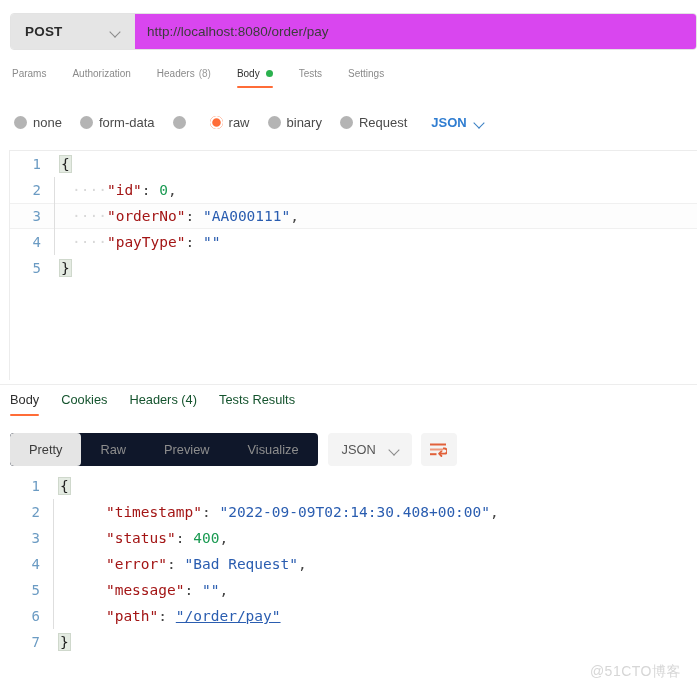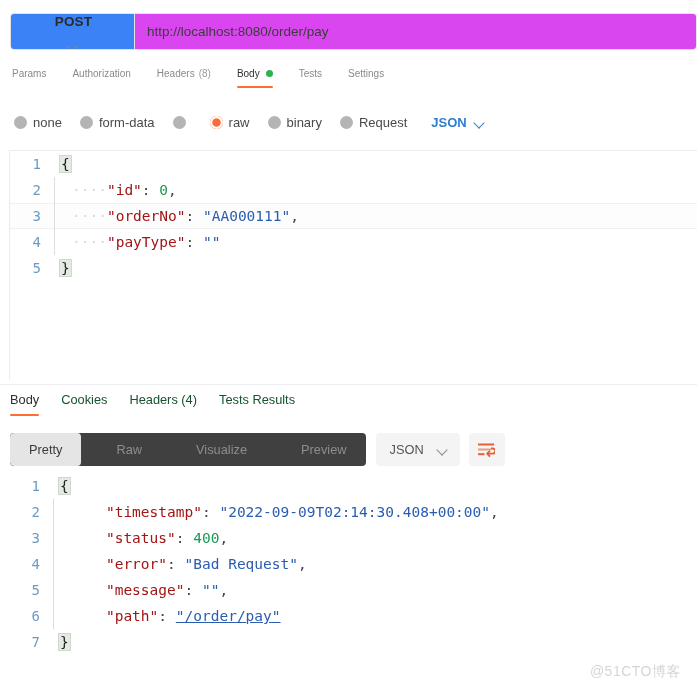--- a/index.html
+++ b/index.html
@@ -24,24 +24,23 @@
     display: flex; align-items: stretch;
     border: 1px solid #e3e3e3;
     border-radius: 4px;
     background: #fafafa;
     overflow: hidden;
   }
   .method-select {
     width: 124px;
     display: flex; align-items: center; justify-content: space-between;
     padding: 0 12px 0 14px;
-    background: #3b82f6;
+    background: #e5e5e5;
     border-right: 1px solid #e3e3e3;
     cursor: pointer;
-    flex-direction: column;
   }
   .method-label {
     font-size: 13.5px; font-weight: bold; color: #2b2b2b;
     letter-spacing: .2px;
   }
   .chev {
     width: 11px; height: 7px; position: relative; display: inline-block;
   }
   .chev::before {
     content: ""; position: absolute; left: 0; top: 0;
@@ -224,26 +223,25 @@
   }
 
   
   .res-toolbar {
     position: absolute; left: 10px; top: 433px;
     height: 33px;
     display: flex; align-items: center;
   }
   .seg-group {
     display: flex; align-items: center;
-    background: #404040;
+    background: #0f172a;
     border-radius: 4px;
     height: 33px;
     padding: 0;
     overflow: hidden;
-    gap: 16px;
   }
   .seg {
     height: 33px;
     display: flex; align-items: center; justify-content: center;
     padding: 0 19px;
     font-size: 12.8px; color: #8d8d8d;
     cursor: pointer;
     white-space: nowrap;
   }
   .seg.active {
@@ -396,24 +394,24 @@
 
   <div class="res-toolbar">
     <div class="seg-group">
       <div class="seg active">
         <span>Pretty</span>
       </div>
       <div class="seg">
         <span>Raw</span>
       </div>
       <div class="seg">
-        <span>Visualize</span>
+        <span>Preview</span>
       </div>
       <div class="seg">
-        <span>Preview</span>
+        <span>Visualize</span>
       </div>
     </div>
     <div class="fmt-select">
       <span class="fmt-label">JSON</span>
       <span class="chev"></span>
     </div>
     <div class="wrap-btn">
       <svg width="17" height="14" viewBox="0 0 17 14">
         <rect x="0" y="0.5" width="16" height="2" fill="#e1613a"></rect>
         <rect x="0" y="5.5" width="13" height="2" fill="#ee9a7e"></rect>

